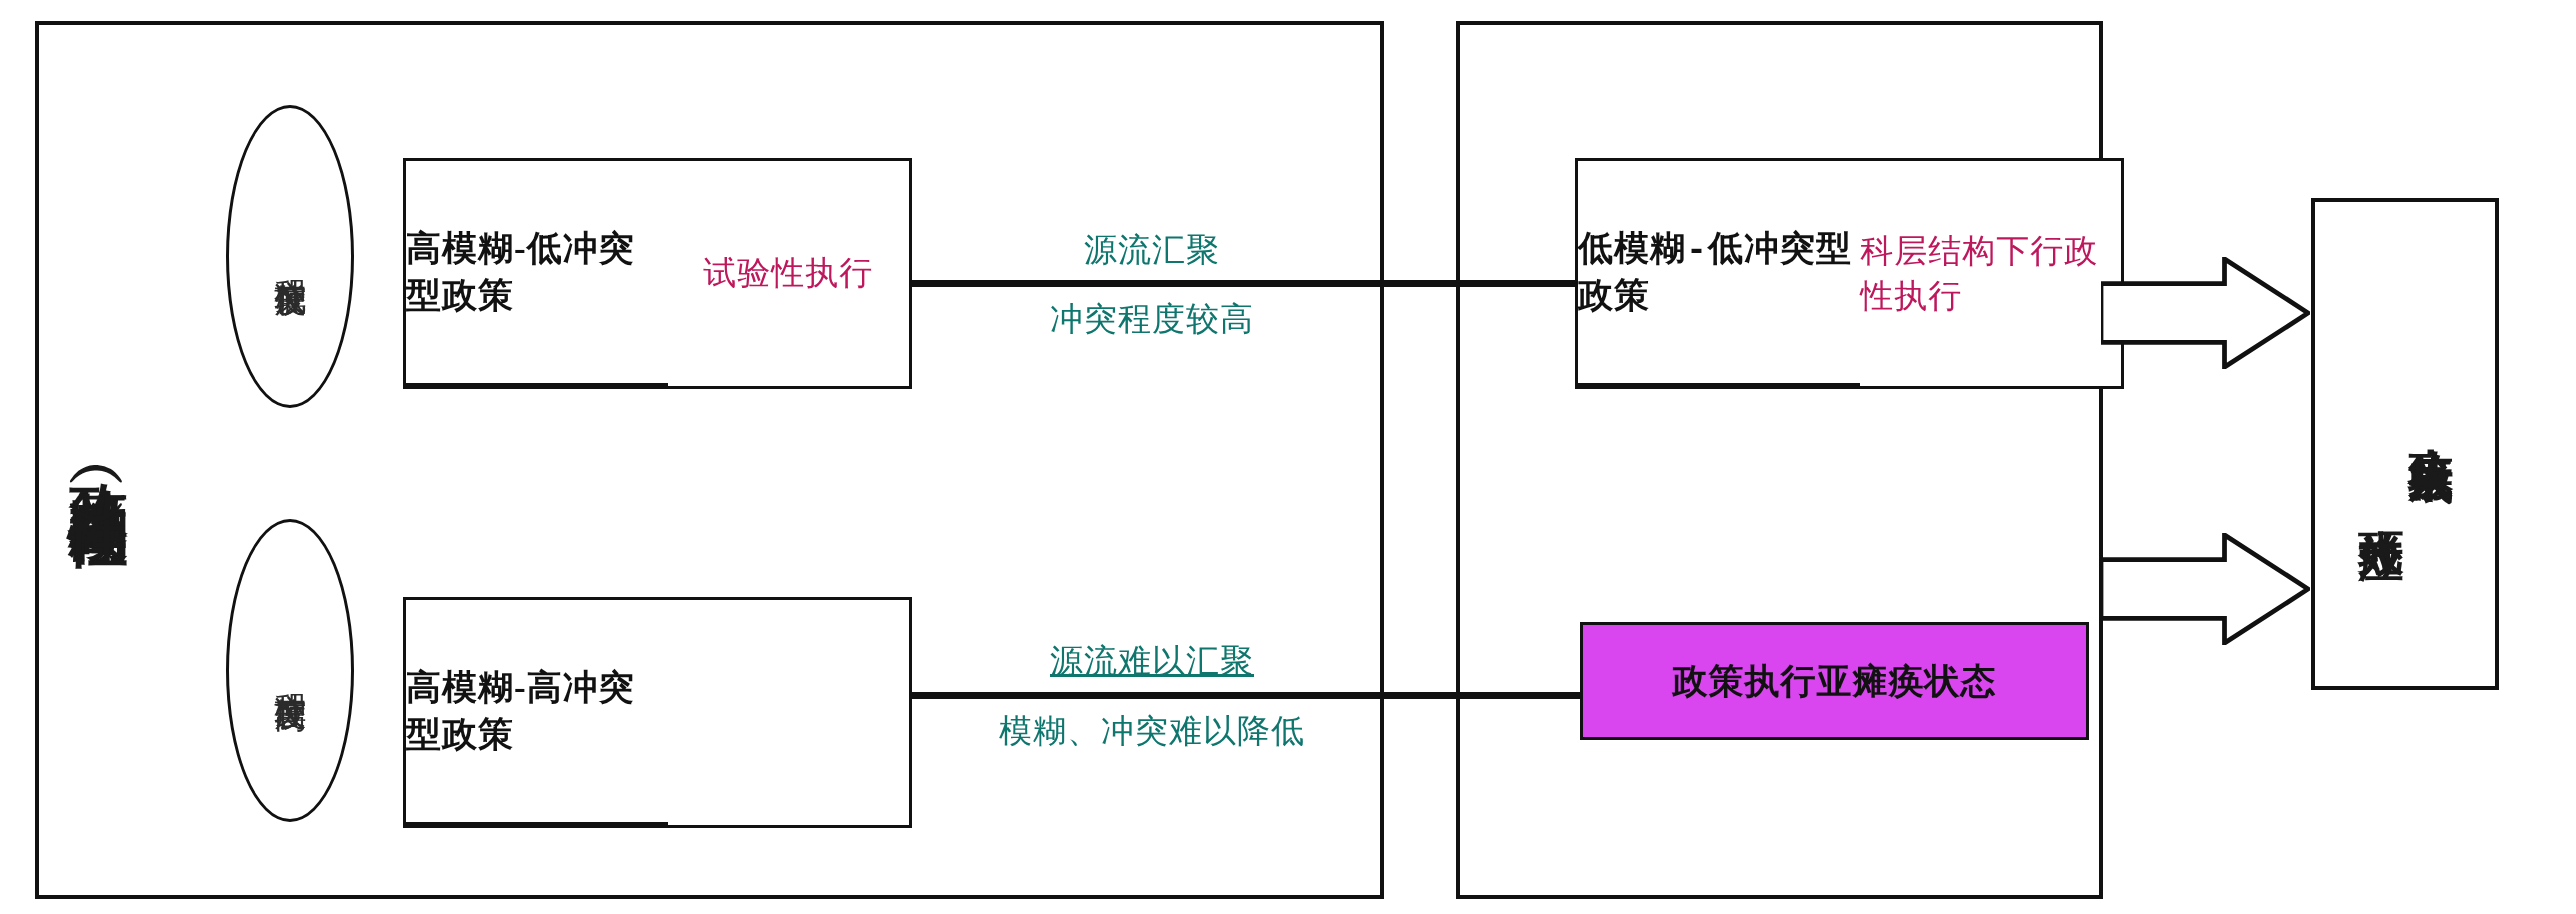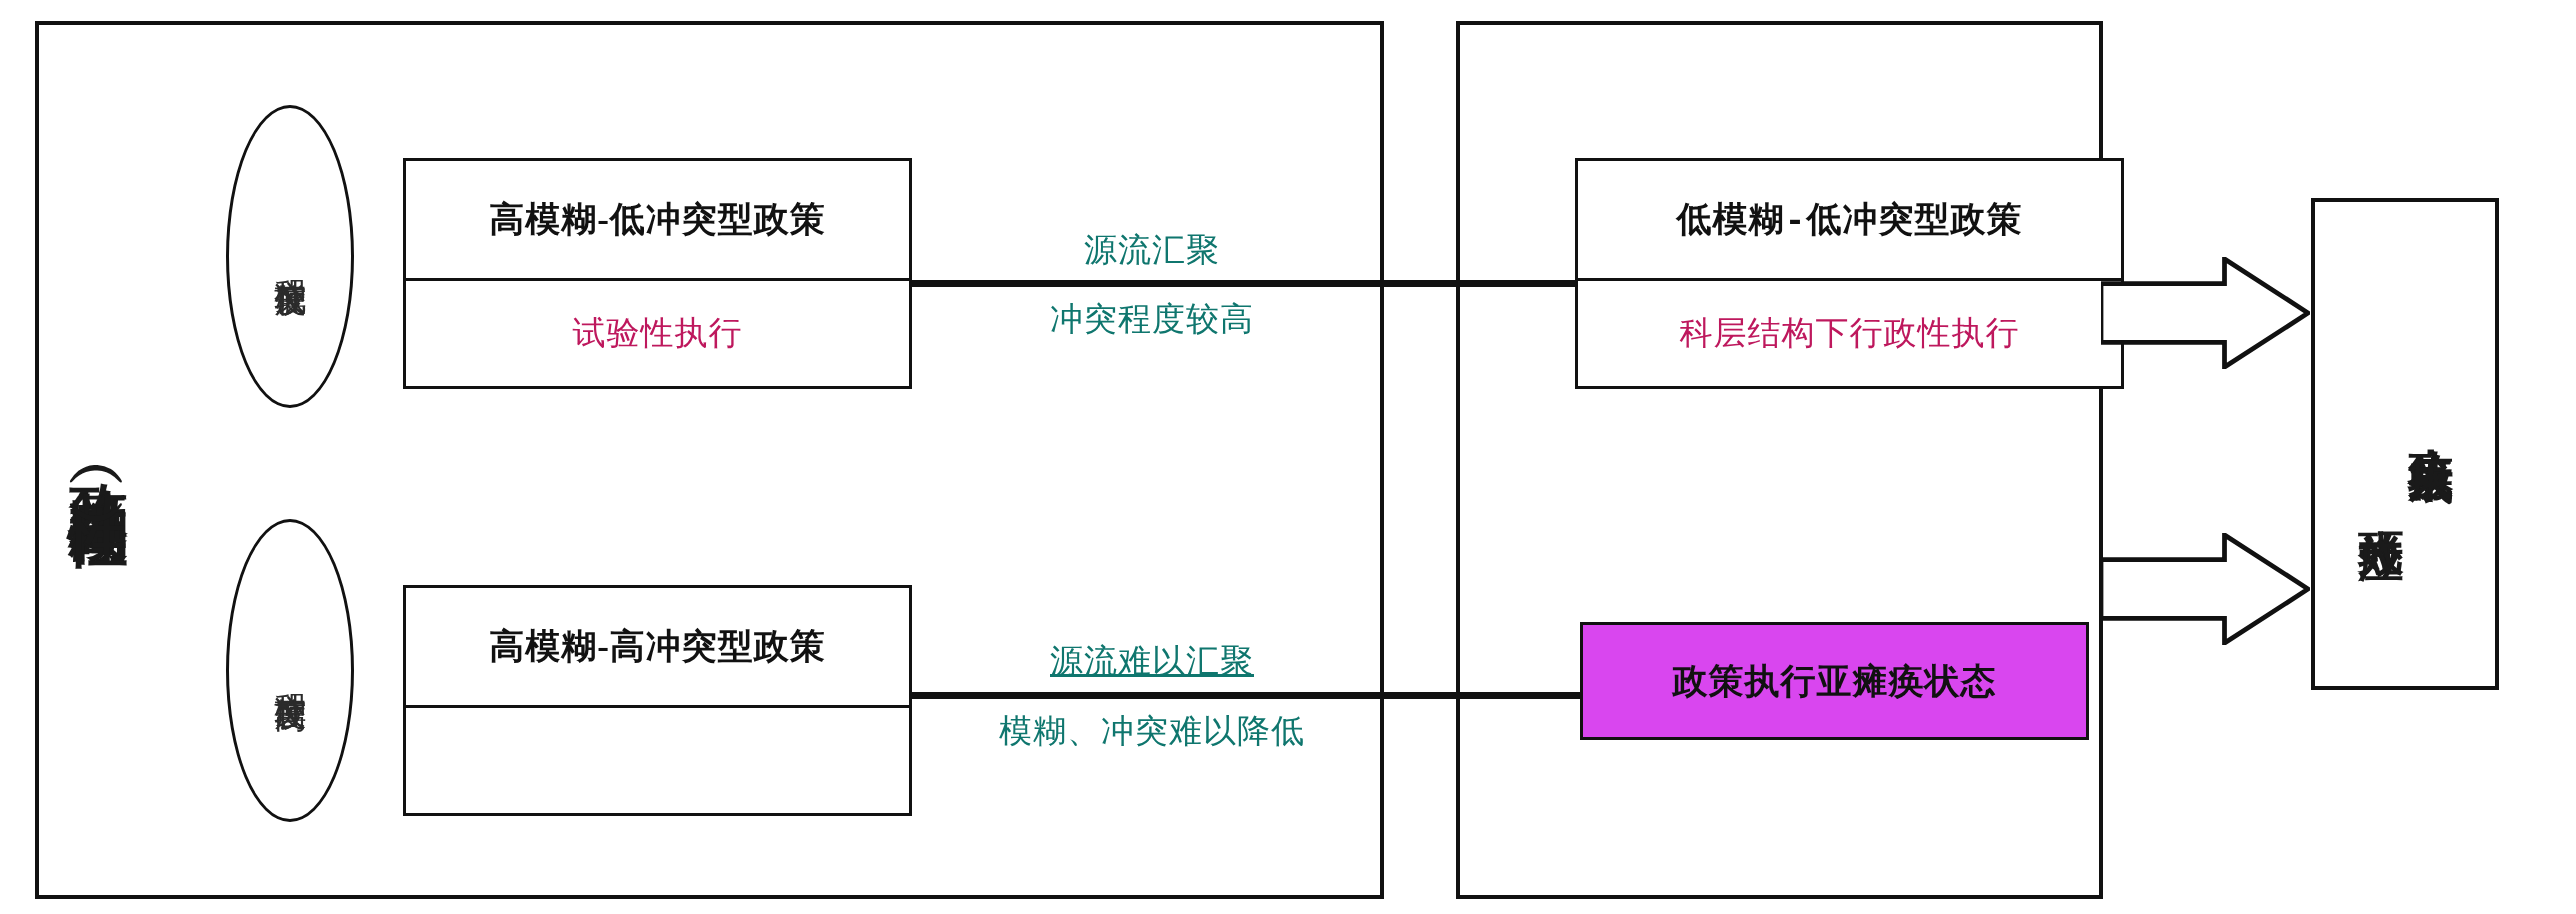--- a/index.html
+++ b/index.html
@@ -36,33 +36,33 @@
     position:absolute;border:3.8px solid #111;border-radius:50%;
     display:flex;align-items:center;justify-content:center;background:#fff;
   }
   .ellipse .vtext{font-size:32px;font-weight:400;color:#2b2b2b;letter-spacing:1px;}
   #ellipse-low{left:226px;top:105px;width:122px;height:297px;}
   #ellipse-high{left:226px;top:519px;width:122px;height:297px;}
 
   
   .policybox{
     position:absolute;border:3.8px solid #111;background:#fff;box-sizing:border-box;
-    display:flex;flex-direction:column;
+    display:flex;flex-direction:row;
   }
   .policybox .pb-title{
     flex:0 0 52%;display:flex;align-items:center;justify-content:center;
     font-size:35px;font-weight:700;letter-spacing:1px;border-bottom:3.8px solid #111;
     color:#111;
   }
   .policybox .pb-sub{
     flex:1 1 auto;display:flex;align-items:center;justify-content:center;
     font-size:33px;font-weight:400;letter-spacing:1px;color:#be185d;
   }
   #box-ha-lc{left:403px;top:158px;width:509px;height:231px;}
-  #box-ha-hc{left:403px;top:585px;width:509px;height:231px;}
+  #box-ha-hc{left:403px;top:597px;width:509px;height:231px;}
 
   
   .simplebox{
     position:absolute;border:3.8px solid #111;background:#d946ef;box-sizing:border-box;
     display:flex;align-items:center;justify-content:center;
     font-size:35px;font-weight:700;letter-spacing:1px;color:#111;
   }
   #box-paralysis{left:1580px;top:622px;width:509px;height:118px;}
 
   #box-la-lc{left:1575px;top:158px;width:549px;height:231px;font-family:Liberation Mono, monospace;}

